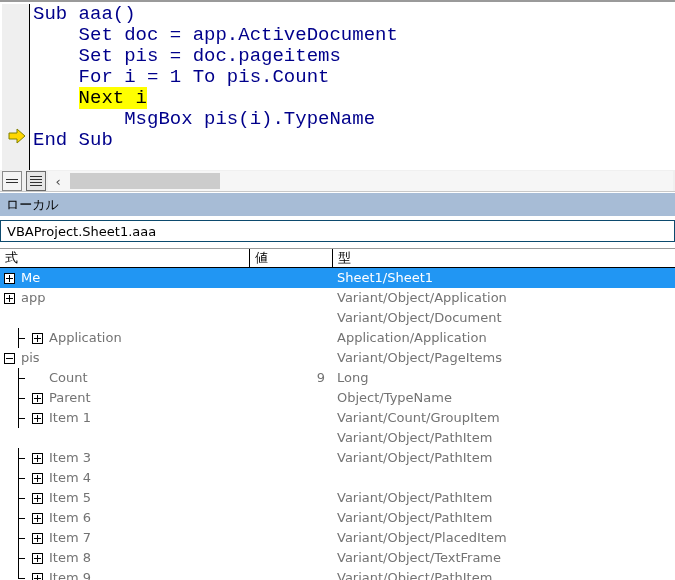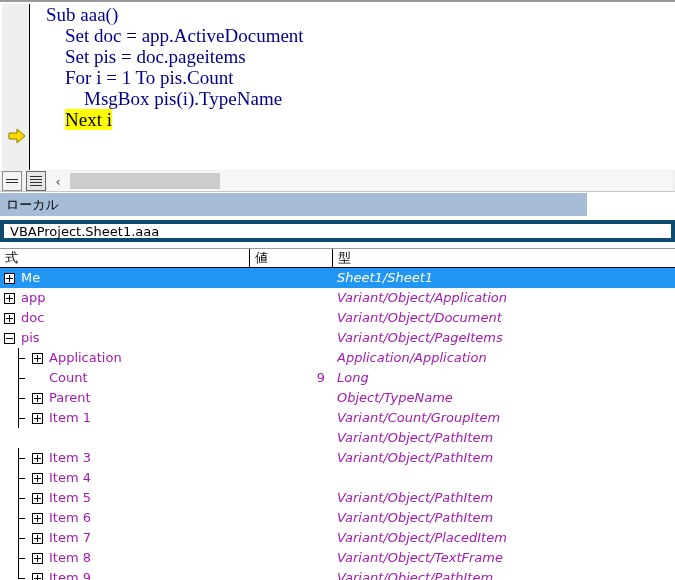--- a/index.html
+++ b/index.html
@@ -54,24 +54,24 @@
     position: absolute;
     left: 31px; top: 2px;
     right: 0; bottom: 0;
     background: #ffffff;
     overflow: hidden;
   }
   .code-line {
     height: 21px;
     line-height: 21px;
     white-space: pre;
-    font-family: Liberation Serif, serif;
+    font-family: Liberation Mono, monospace;
     font-size: 19px;
     color: #00008b;
-    padding-left: 15px;
+    padding-left: 2px;
     letter-spacing: 0px;
   }
   .code-line .hl {
     background: #ffff00;
     color: #000000;
   }
 
   
   .code-toolbar {
     position: absolute;
@@ -139,39 +139,39 @@
   .locals-window {
     position: absolute;
     left: 0; top: 193px;
     width: 675px;
     height: 387px;
     background: #ffffff;
   }
   .locals-titlebar {
     position: absolute;
     left: 0; top: 0;
-    width: 587px;
+    width: 675px;
     height: 23px;
     background: #a7bcd6;
     box-sizing: border-box;
   }
   .locals-title {
     position: absolute;
     left: 6px; top: 3px;
     font-size: 13px;
     color: #000000;
     font-family: "DejaVu Sans", sans-serif;
   }
   .locals-context {
     position: absolute;
     left: 0; top: 27px;
     width: 675px;
     height: 22px;
     background: #ffffff;
-    border: 4px solid #0c4a6e;
+    border: 1px solid #0c4a6e;
     box-sizing: border-box;
     display: flex;
     align-items: center;
   }
   .locals-context-text {
     padding-left: 6px;
     font-size: 13px;
     color: #000000;
     font-family: "DejaVu Sans", sans-serif;
   }
@@ -219,26 +219,26 @@
     white-space: nowrap;
   }
   .grid-row.selected { background: #2196f3; }
   .grid-row.selected .cell { color: #ffffff; }
   .cell {
     position: absolute;
     top: 0;
     height: 20px;
     font-size: 13px;
     font-family: "DejaVu Sans", sans-serif;
-    color: #a21caf;
+    color: #737373;
     overflow: hidden;
   }
   .cell-expr { left: 0;   width: 250px; }
   .cell-val  { left: 250px; width: 79px; text-align: right; padding-right: 4px; box-sizing: border-box;}
-  .cell-type { left: 337px; width: 338px; font-style: italic; }
+  .cell-type { left: 337px; width: 338px; }
 
   
   .expr-inner {
     position: relative;
     height: 20px;
     display: flex;
     align-items: center;
   }
   .tree-indent { display: inline-block; }
   .tree-indent.lvl0 { width: 4px; }
@@ -304,22 +304,23 @@
     <div class="code-margin">
       <svg class="exec-arrow" viewBox="0 0 18 16" xmlns="http://www.w3.org/2000/svg">
         <path d="M1 5 L9 5 L9 1 L17 8 L9 15 L9 11 L1 11 Z" fill="#ffd700" stroke="#808000" stroke-width="1"></path>
       </svg>
     </div>
     <div class="code-body" id="code-body">
         <div class="code-line">Sub aaa()</div>
         <div class="code-line">    Set doc = app.ActiveDocument</div>
         <div class="code-line">    Set pis = doc.pageitems</div>
         <div class="code-line">    For i = 1 To pis.Count</div>
+        <div class="code-line">    <span class="hl">Next i</span></div>
         <div class="code-line">        MsgBox pis(i).TypeName</div>
-        <div class="code-line">    <span class="hl">Next i</span></div>
+        <div class="code-line">End Sub</div>
       </div>
   </div>
 
   <div class="code-toolbar">
     <div class="view-btn btn-proc">
       <span class="glyph">
         <span class="bar" style="width:12px"></span>
         <span class="bar" style="width:12px"></span>
       </span>
     </div>
@@ -370,58 +371,51 @@
               <div class="expr-inner">
                 <span class="tree-indent lvl0"></span>
                 <span class="tree-box plus"></span>
                 <span class="expr-label">app</span>
               </div>
             </div>
             <div class="cell cell-val"></div>
             <div class="cell cell-type">Variant/Object/Application</div>
           </div>
           <div class="grid-row">
-            <div class="cell cell-expr">
-              <div class="expr-inner">
-                <span class="tree-indent lvl0"></span>
-                <span class="tree-box plus"></span>
-                <span class="expr-label">doc</span>
-              </div>
-            </div>
             <div class="cell cell-val"></div>
             <div class="cell cell-type">Variant/Object/Document</div>
+          </div>
+          <div class="grid-row">
+            <div class="cell cell-expr">
+              <div class="expr-inner">
+                <span class="tree-indent lvl1"></span>
+                <span class="tree-stem"></span>
+                <span class="tree-box plus"></span>
+                <span class="expr-label">Application</span>
+              </div>
+            </div>
+            <div class="cell cell-val"></div>
+            <div class="cell cell-type">Application/Application</div>
           </div>
           <div class="grid-row">
             <div class="cell cell-expr">
               <div class="expr-inner">
                 <span class="tree-indent lvl0"></span>
                 <span class="tree-box"></span>
                 <span class="expr-label">pis</span>
               </div>
             </div>
             <div class="cell cell-val"></div>
             <div class="cell cell-type">Variant/Object/PageItems</div>
           </div>
           <div class="grid-row">
             <div class="cell cell-expr">
               <div class="expr-inner">
                 <span class="tree-indent lvl1"></span>
                 <span class="tree-stem"></span>
-                <span class="tree-box plus"></span>
-                <span class="expr-label">Application</span>
-              </div>
-            </div>
-            <div class="cell cell-val"></div>
-            <div class="cell cell-type">Application/Application</div>
-          </div>
-          <div class="grid-row">
-            <div class="cell cell-expr">
-              <div class="expr-inner">
-                <span class="tree-indent lvl1"></span>
-                <span class="tree-stem"></span>
                 <span class="no-box"></span>
                 <span class="expr-label">Count</span>
               </div>
             </div>
             <div class="cell cell-val">9</div>
             <div class="cell cell-type">Long</div>
           </div>
           <div class="grid-row">
             <div class="cell cell-expr">
               <div class="expr-inner">

